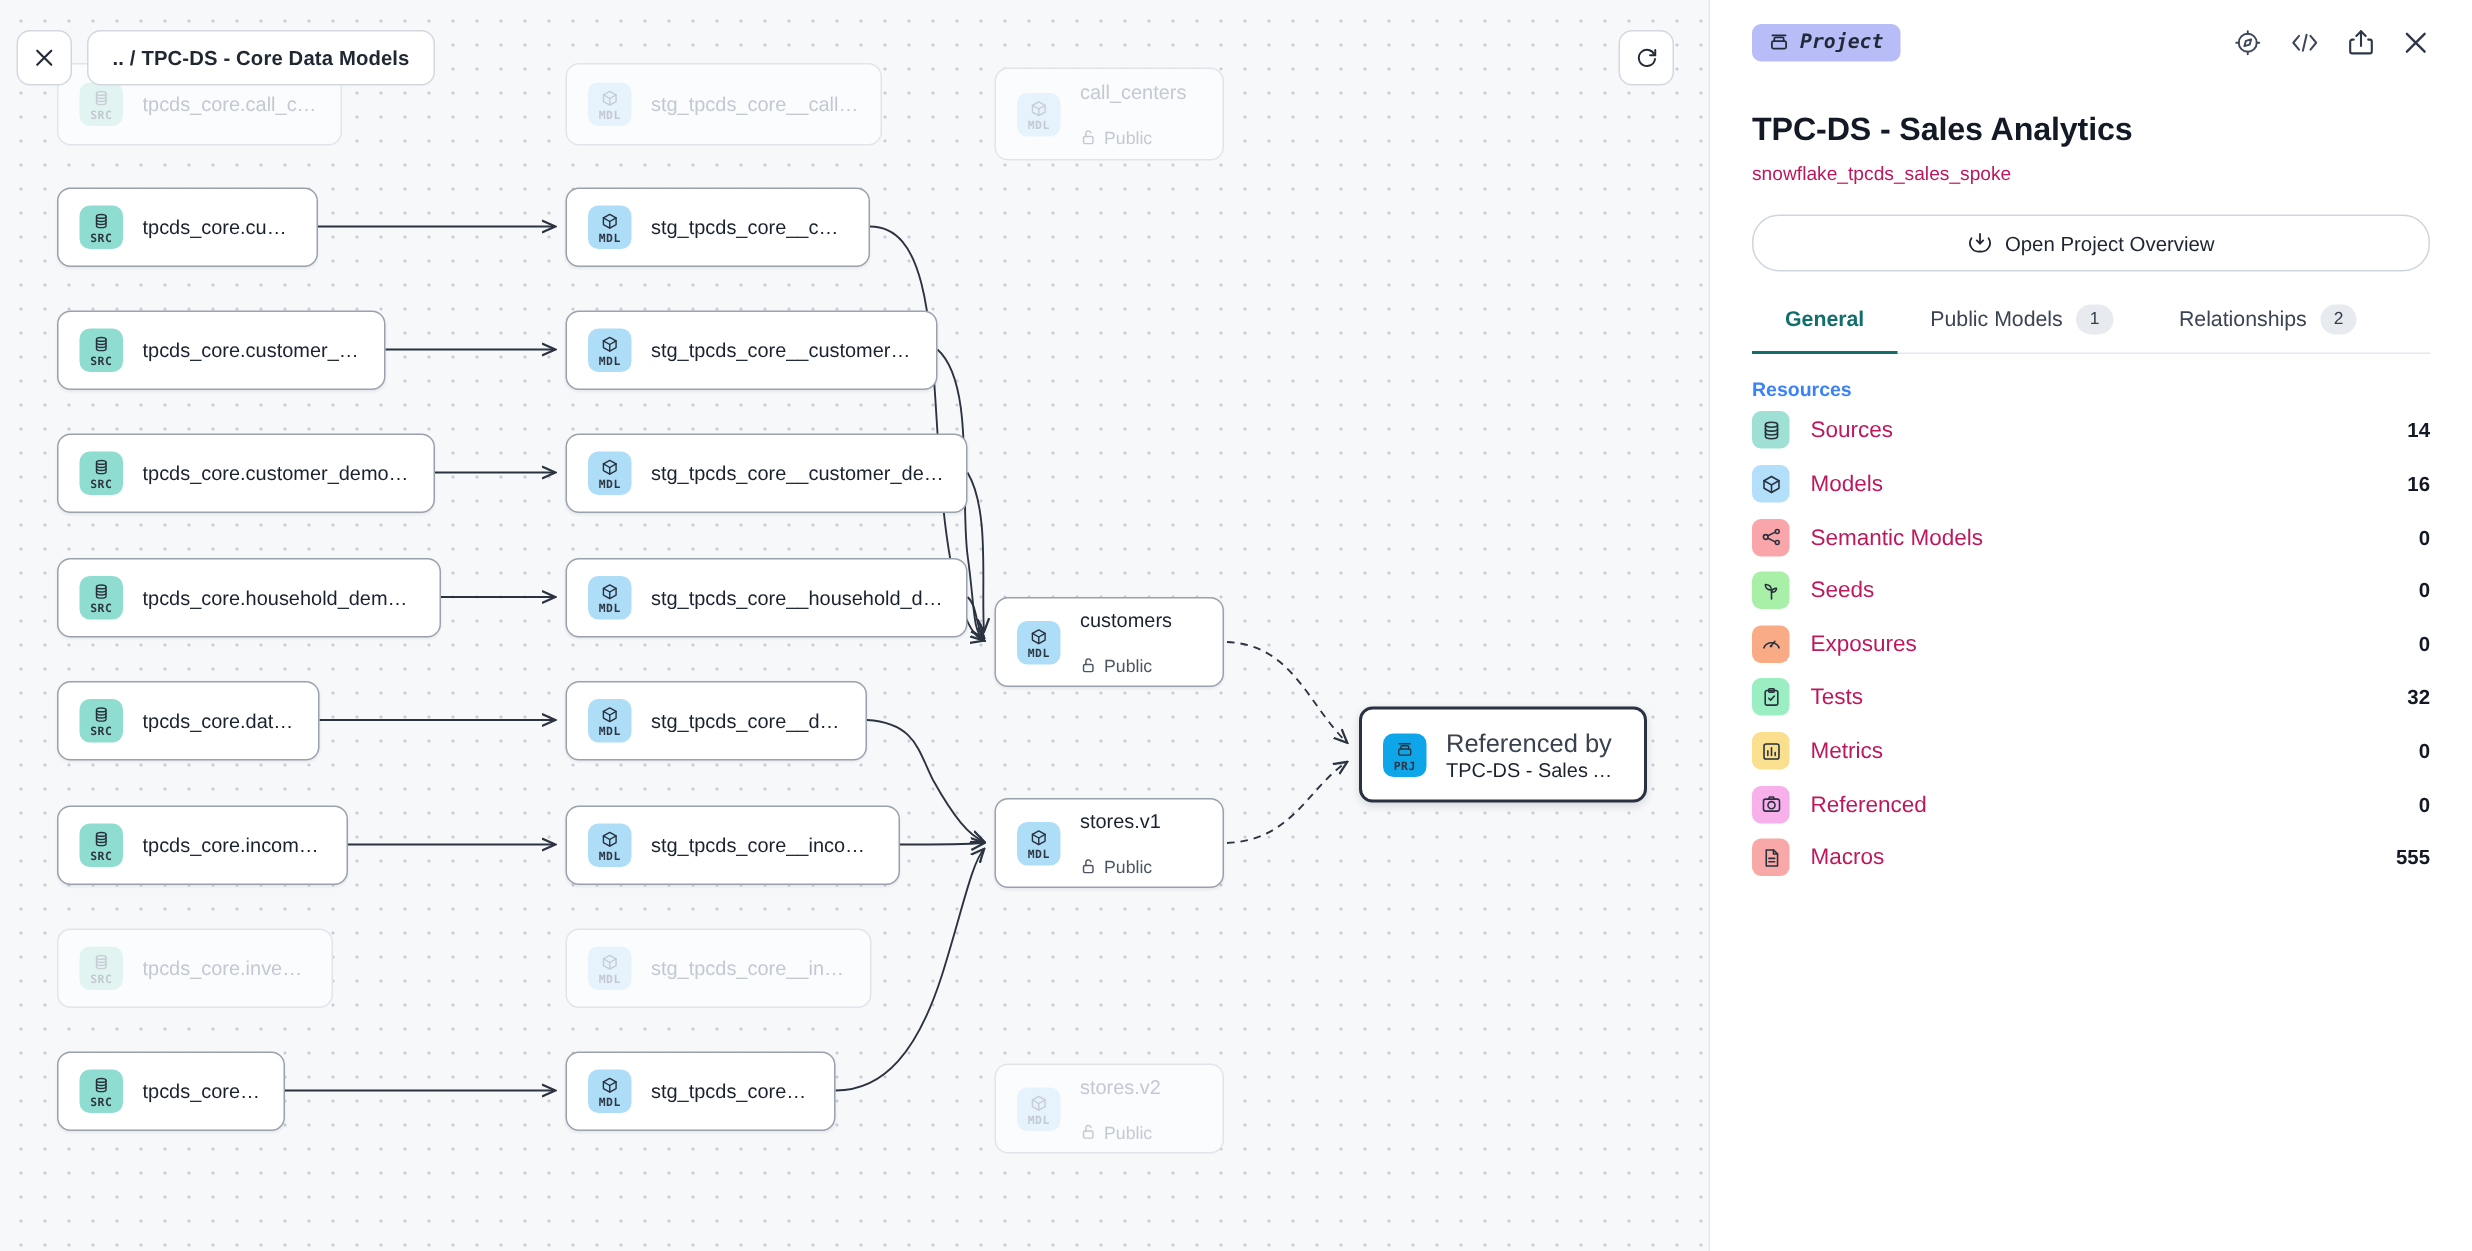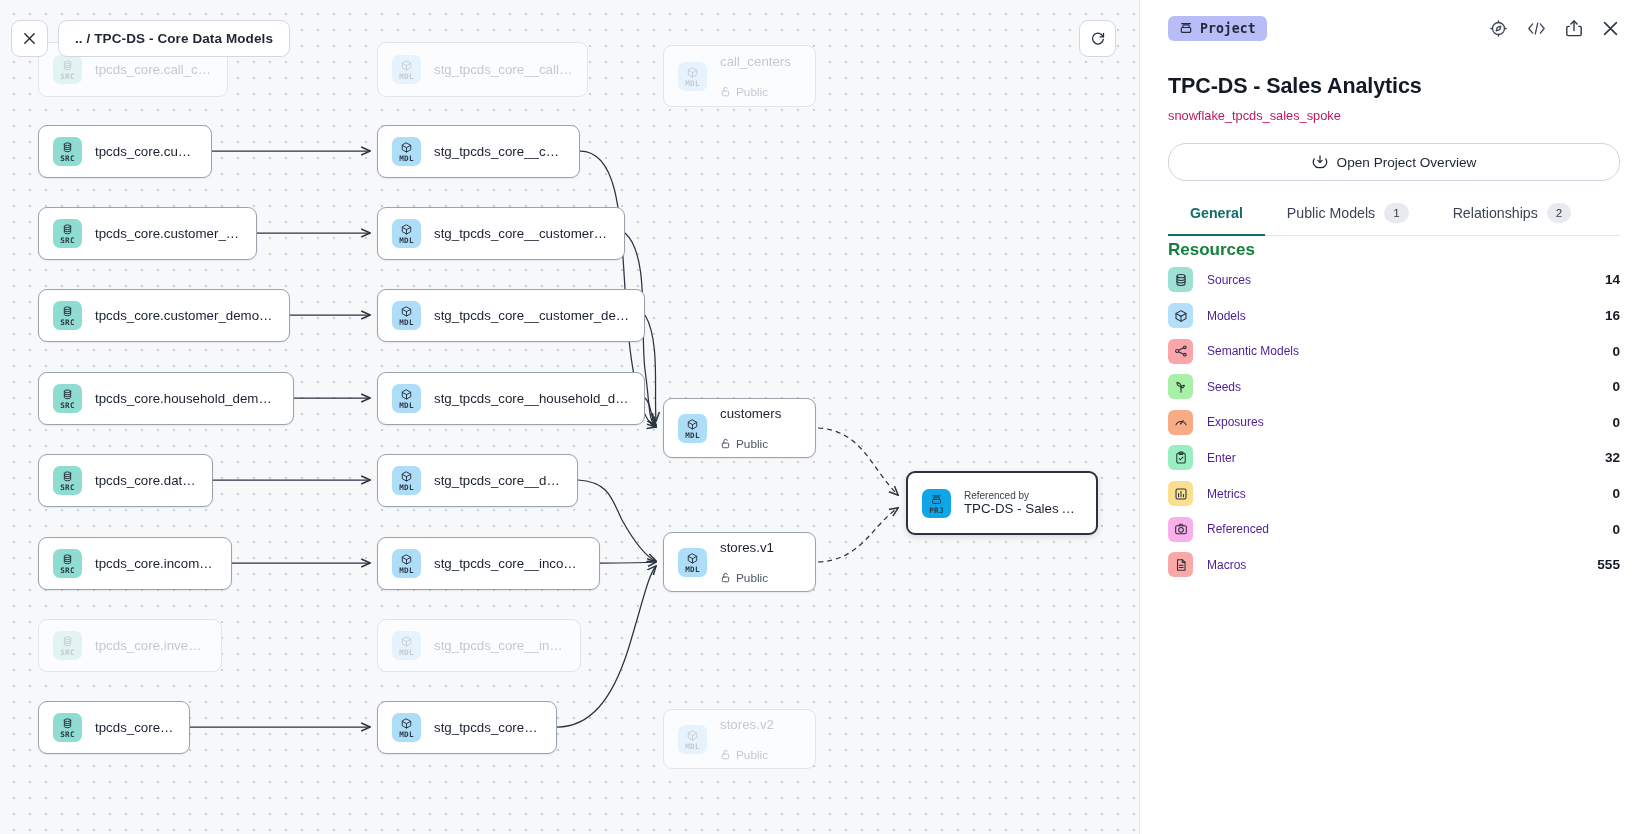--- a/index.html
+++ b/index.html
@@ -87,21 +87,21 @@
   .nicon.prj { background: #0ea5e9; }
   .node .ntext { display: flex; flex-direction: column; justify-content: center; min-width: 0; }
   .node .nlabel {
     font-size: 13.3px; color: #1a2230; white-space: nowrap;
     overflow: hidden; text-overflow: ellipsis;
   }
   .node .nsub {
     display: flex; align-items: center; gap: 5px;
     font-size: 11.8px; color: #4b5563; margin-top: 16px;
   }
-  .node .nsup { font-size: 10px; color: #39424f; }
+  .node .nsup { font-size: 17px; color: #39424f; }
   .node.dim {
     border: 1px solid #e1e5ea; background: #fbfcfd;
     box-shadow: none; opacity: 1;
   }
   .node.dim .nlabel, .node.dim .nsub, .node.dim .nsup { color: #c3c9d2; }
   .node.dim .nicon.src { background: #e2f4f1; }
   .node.dim .nicon.mdl { background: #e7f3fc; }
   .node.dim .nicon .tag { color: #c3c9d2; }
   .node.dim .nicon .glyph svg { stroke: #c7cdd6 !important; }
   .node.selected {
@@ -119,20 +119,21 @@
     z-index: 40;
   }
   #panel-top { display: flex; align-items: center; height: 56px; }
   #project-badge {
     display: inline-flex; align-items: center; gap: 7px;
     background: #b9bdf7; color: #222a3a;
     border-radius: 6px; padding: 5px 11px;
     font-size: 13.2px; font-weight: 600;
     font-family: "DejaVu Sans Mono", monospace;
     cursor: pointer;
+    font-style: italic;
   }
   #panel-actions { margin-left: auto; display: flex; align-items: center; gap: 18px; }
   #panel-actions .pa { cursor: pointer; display: flex; color: #3d4759; }
   #panel-title {
     font-size: 21.5px; font-weight: 700; color: #131a26;
     margin-top: 18px; letter-spacing: -.1px;
   }
   #panel-sub { font-size: 12.8px; color: #be185d; margin-top: 9px; }
   #open-overview-btn {
     margin-top: 20px; height: 38px; width: 100%;
@@ -149,32 +150,32 @@
     padding: 0 22px 11px 22px;
     font-size: 14.2px; color: #3b4453; cursor: pointer;
     border-bottom: 2.5px solid transparent; margin-bottom: -1px;
   }
   .tab.active { color: #126e6b; font-weight: 600; border-bottom-color: #126e6b; }
   .tab .cnt {
     background: #e7eaef; color: #343d4c; border-radius: 10px;
     font-size: 11.6px; padding: 2px 9px; line-height: 1.35;
   }
   #res-head {
-    margin-top: 4px; font-size: 17px; font-weight: 700; color: #15803d;
+    margin-top: 16px; font-size: 13px; font-weight: 700; color: #3b82f6;
   }
   .res-row {
     display: flex; align-items: center; height: 30.6px; margin-top: 5px;
     cursor: pointer;
   }
   .res-ico {
     width: 25px; height: 25px; border-radius: 6px;
     display: flex; align-items: center; justify-content: center;
     flex: 0 0 auto; margin-right: 14px;
   }
-  .res-name { font-size: 12px; color: #4c1d95; }
+  .res-name { font-size: 15px; color: #be185d; }
   .res-val { margin-left: auto; font-size: 13.6px; color: #131a26; font-weight: 600; }
 
   svg { display: block; }
   #edges { position: absolute; inset: 0; z-index: 5; pointer-events: none; }
 </style>
 </head>
 <body>
 
 <div id="app">
 
@@ -768,21 +769,21 @@
           <span class="res-val">0</span>
         </div>
         <div class="res-row">
           <span class="res-ico" style="background:#9aeec2">
             <svg width="14" height="14" viewBox="0 0 16 16" fill="none" stroke="#28313d" stroke-width="1.2" stroke-linecap="round" stroke-linejoin="round">
               <rect x="3.2" y="2.6" width="9.6" height="11.2" rx="1.5"></rect>
               <rect x="5.8" y="1.3" width="4.4" height="2.6" rx="0.9"></rect>
               <path d="M5.9 8.6 L7.3 10 L10.2 6.9"></path>
             </svg>
           </span>
-          <span class="res-name">Enter</span>
+          <span class="res-name">Tests</span>
           <span class="res-val">32</span>
         </div>
         <div class="res-row">
           <span class="res-ico" style="background:#fadf8e">
             <svg width="14" height="14" viewBox="0 0 16 16" fill="none" stroke="#28313d" stroke-width="1.2" stroke-linecap="round" stroke-linejoin="round">
               <rect x="2.3" y="2.3" width="11.4" height="11.4" rx="1.6"></rect>
               <path d="M5.2 11 L5.2 7.4"></path>
               <path d="M8 11 L8 5.1"></path>
               <path d="M10.8 11 L10.8 8.7"></path>
             </svg>

